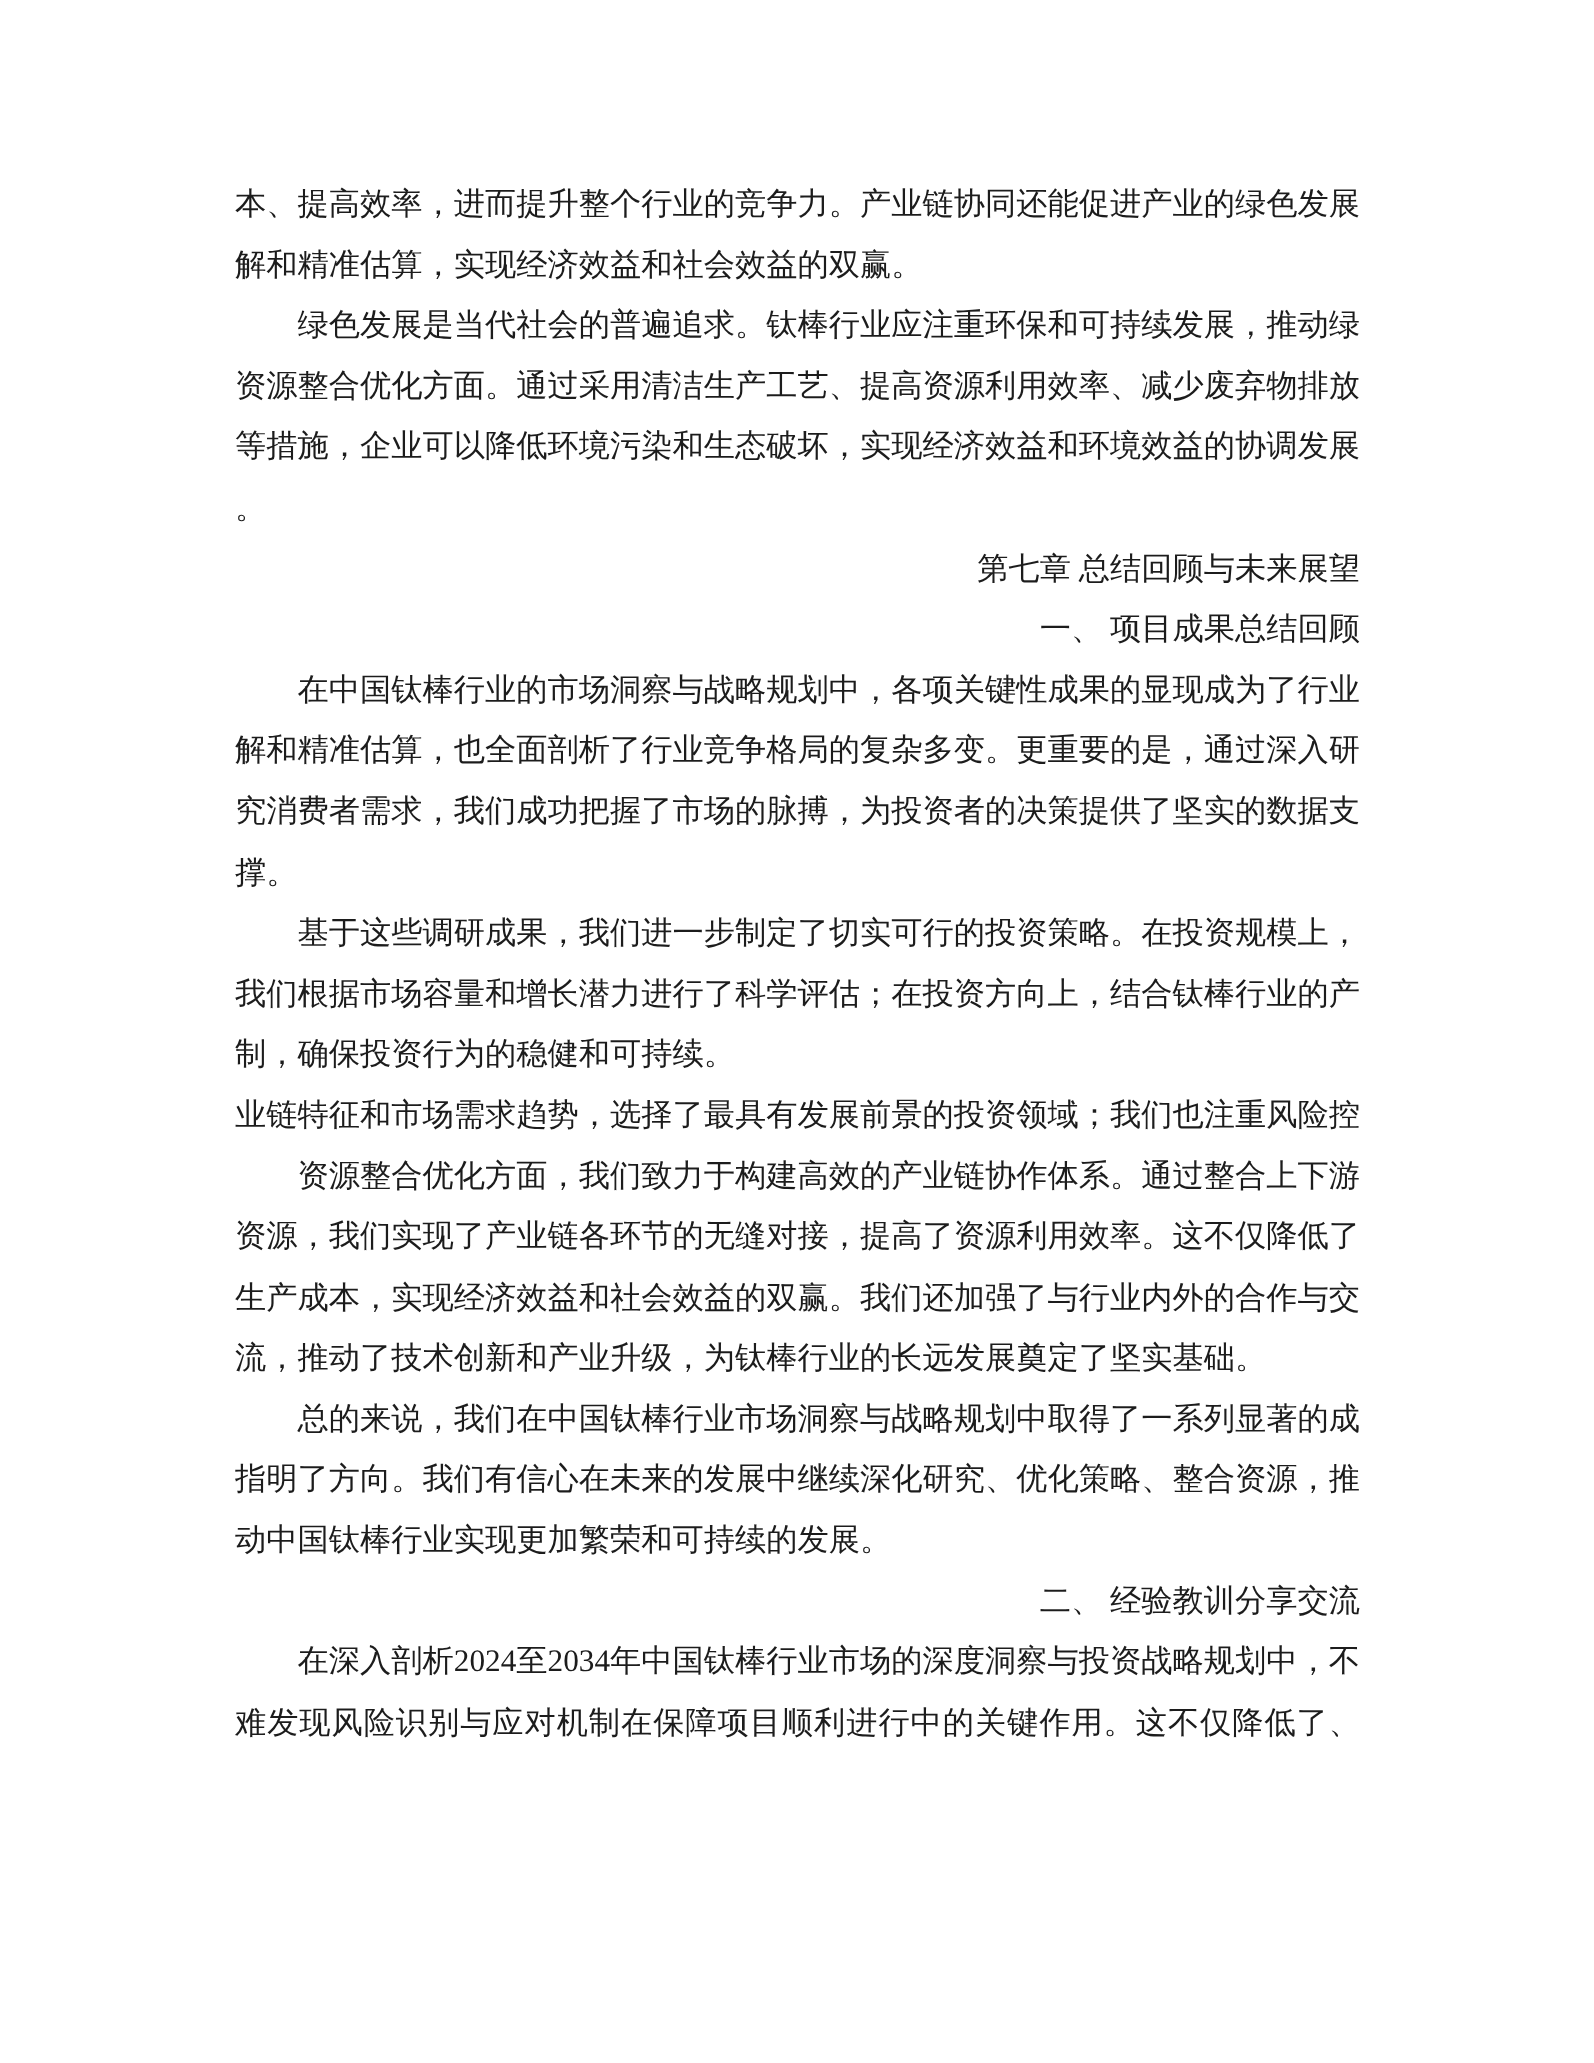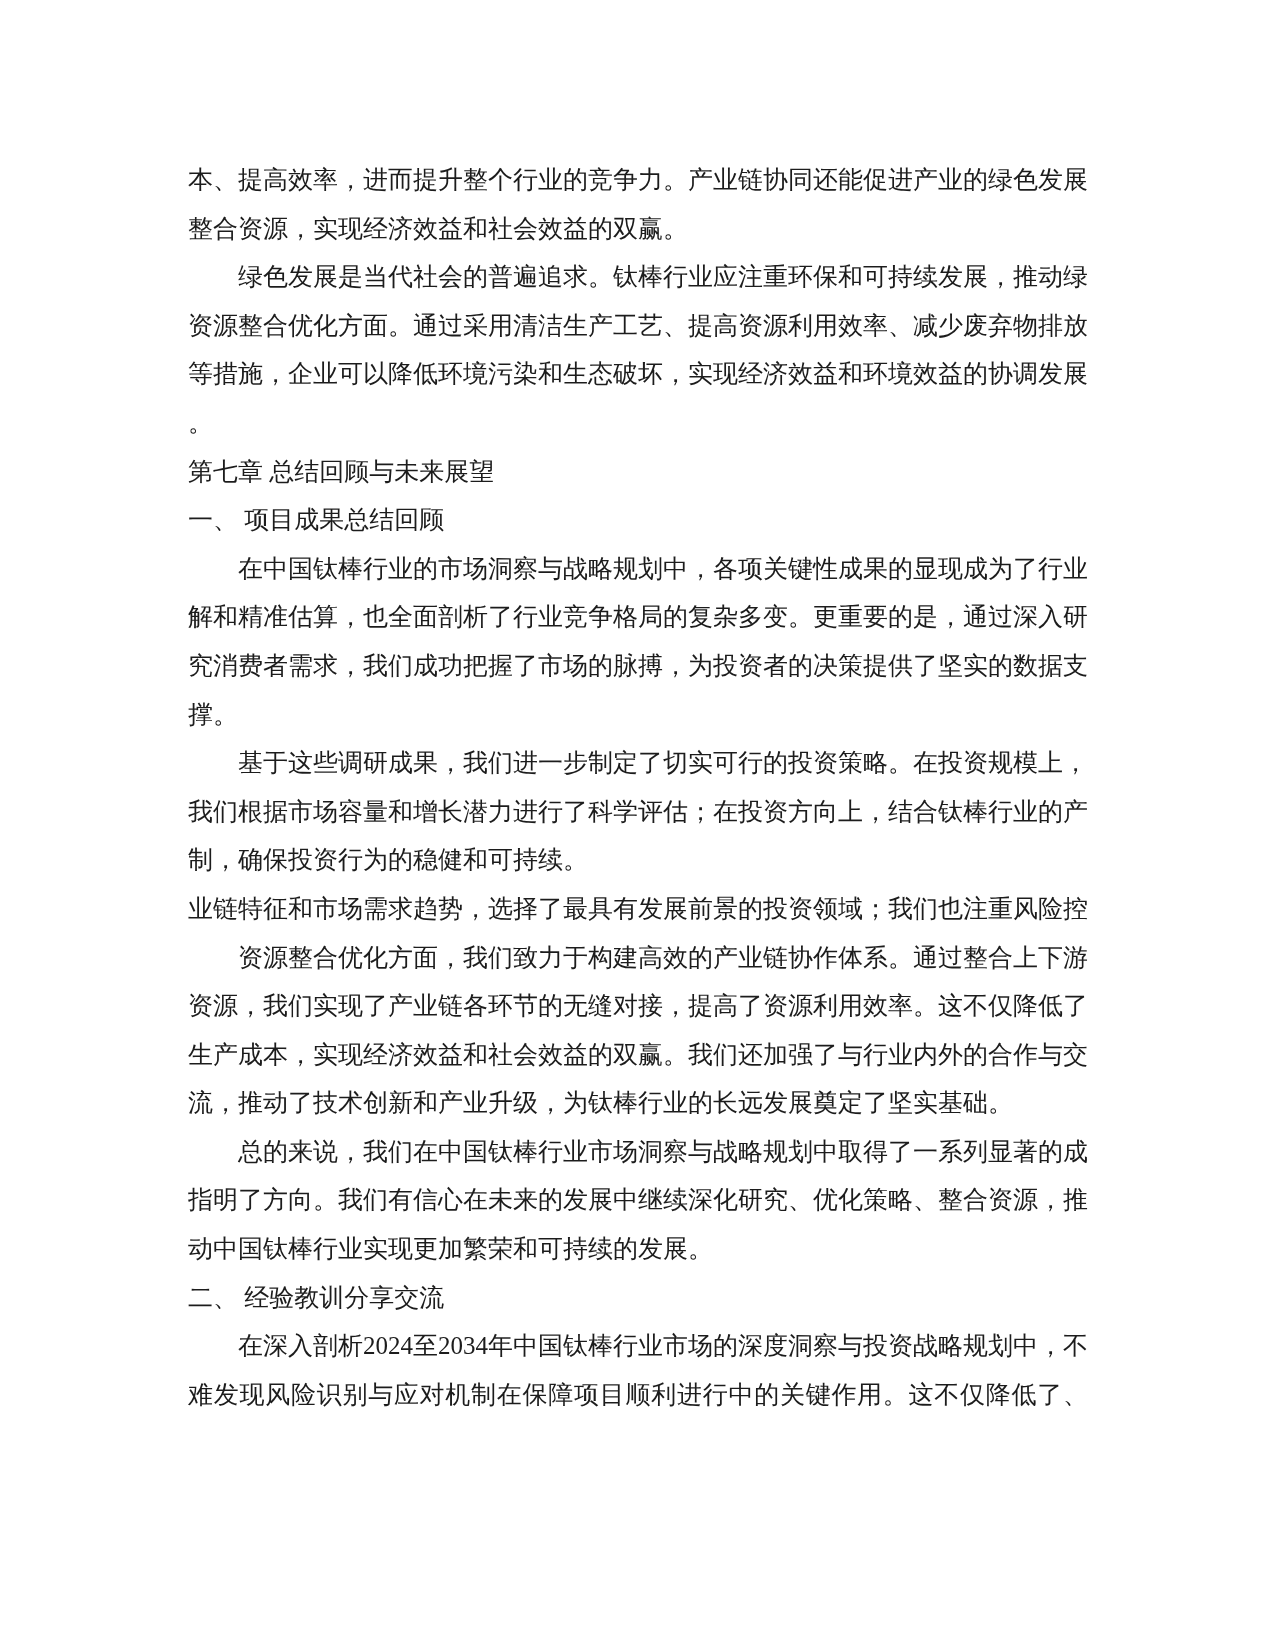--- a/index.html
+++ b/index.html
@@ -10,50 +10,50 @@
   .page {
     position: relative;
     width: 1275px;
     height: 1650px;
     background: #ffffff;
     overflow: hidden;
   }
   .doc-body {
     position: absolute;
     left: 188px;
-    top: 156px;
+    top: 140px;
     width: 900px;
     color: #1c1c1c;
     font-family: "Liberation Serif", "DejaVu Serif", serif;
     font-size: 25px;
     line-height: 48.6px;
     word-break: break-all;
   }
   .block { margin: 0; }
   .line {
     height: 48.6px;
     overflow: hidden;
   }
   .line.fill {
     text-align: justify;
     text-align-last: justify;
   }
   .line.indent {
     text-indent: 50px;
   }
-  .heading .line { text-align: left; }
+  .heading .line { text-align: right; }
 </style>
 </head>
 <body>
 
 <div class="page">
   <div class="doc-body">
       <div class="block body">
         <div class="line fill">本、提高效率，进而提升整个行业的竞争力。产业链协同还能促进产业的绿色发展</div>
-        <div class="line">整合资源，实现经济效益和社会效益的双赢。</div>
+        <div class="line">解和精准估算，实现经济效益和社会效益的双赢。</div>
       </div>
       <div class="block body">
         <div class="line fill indent">绿色发展是当代社会的普遍追求。钛棒行业应注重环保和可持续发展，推动绿</div>
         <div class="line fill">资源整合优化方面。通过采用清洁生产工艺、提高资源利用效率、减少废弃物排放</div>
         <div class="line fill">等措施，企业可以降低环境污染和生态破坏，实现经济效益和环境效益的协调发展</div>
         <div class="line">。</div>
       </div>
       <div class="block heading">
         <div class="line">第七章 总结回顾与未来展望</div>
       </div>

